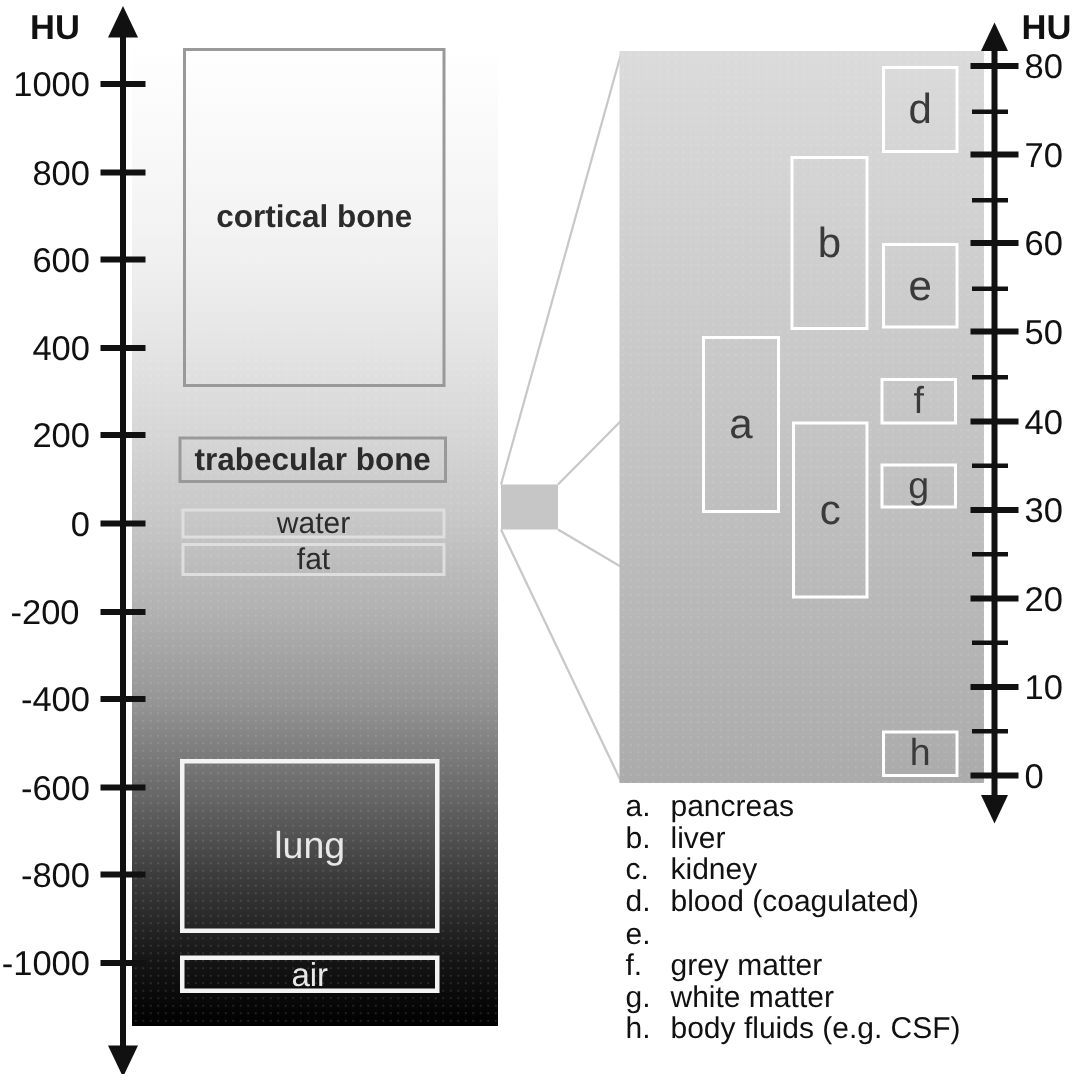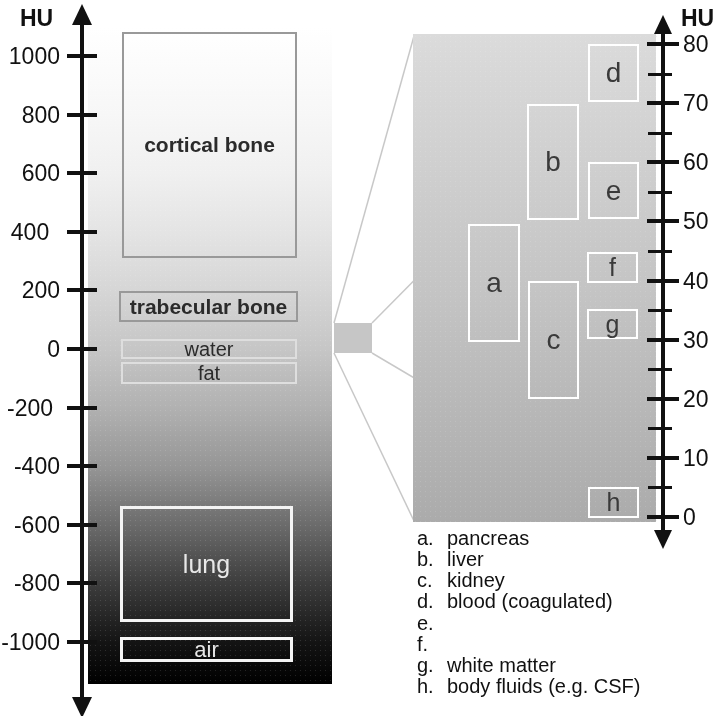--- a/index.html
+++ b/index.html
@@ -82,21 +82,21 @@
   <div class="abs tick" style="left:67px;top:347px;width:30px;height:4px;"></div>
   <div class="abs tick" style="left:67px;top:406px;width:30px;height:4px;"></div>
   <div class="abs tick" style="left:67px;top:464px;width:30px;height:4px;"></div>
   <div class="abs tick" style="left:67px;top:523px;width:30px;height:4px;"></div>
   <div class="abs tick" style="left:67px;top:581px;width:30px;height:4px;"></div>
   <div class="abs tick" style="left:67px;top:640px;width:30px;height:4px;"></div>
 
   <div class="abs tick-label" style="left:0;top:42px;width:60px;text-align:right;">1000</div>
   <div class="abs tick-label" style="left:0;top:101px;width:60px;text-align:right;">800</div>
   <div class="abs tick-label" style="left:0;top:159px;width:60px;text-align:right;">600</div>
-  <div class="abs tick-label" style="left:0;top:218px;width:60px;">400</div>
+  <div class="abs tick-label" style="left:0;top:218px;width:60px;text-align:right;">400</div>
   <div class="abs tick-label" style="left:0;top:276px;width:60px;text-align:right;">200</div>
   <div class="abs tick-label" style="left:0;top:335px;width:60px;text-align:right;">0</div>
   <div class="abs tick-label" style="left:0;top:394px;width:60px;text-align:center;">-200</div>
   <div class="abs tick-label" style="left:0;top:452px;width:60px;text-align:right;">-400</div>
   <div class="abs tick-label" style="left:0;top:511px;width:60px;text-align:right;">-600</div>
   <div class="abs tick-label" style="left:0;top:569px;width:60px;text-align:right;">-800</div>
   <div class="abs tick-label" style="left:0;top:628px;width:60px;text-align:right;">-1000</div>
 
   <div class="abs scale-box border-dark" style="left:122px;top:32px;width:175px;height:226px;">
     <span class="box-label">cortical bone</span>
@@ -190,20 +190,21 @@
   </div>
   <div class="abs legend-row" style="left:417px;top:590px;width:280px;">
     <span class="legend-key">d.</span>
     <span class="legend-name">blood (coagulated)</span>
   </div>
   <div class="abs legend-row" style="left:417px;top:612px;width:280px;">
     <span class="legend-key">e.</span>
   </div>
   <div class="abs legend-row" style="left:417px;top:633px;width:280px;">
     <span class="legend-key">f.</span>
+    <span class="legend-name">grey matter</span>
   </div>
   <div class="abs legend-row" style="left:417px;top:654px;width:280px;">
     <span class="legend-key">g.</span>
     <span class="legend-name">white matter</span>
   </div>
   <div class="abs legend-row" style="left:417px;top:675px;width:280px;">
     <span class="legend-key">h.</span>
     <span class="legend-name">body fluids (e.g. CSF)</span>
   </div>
 

